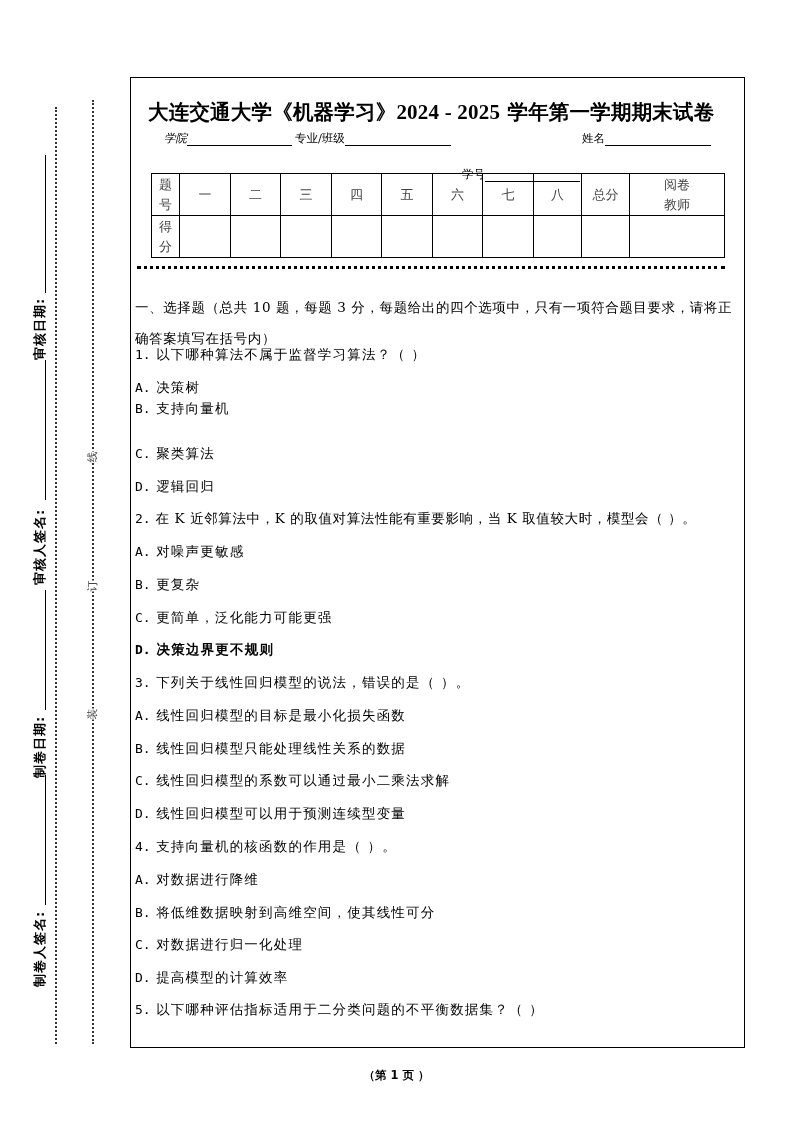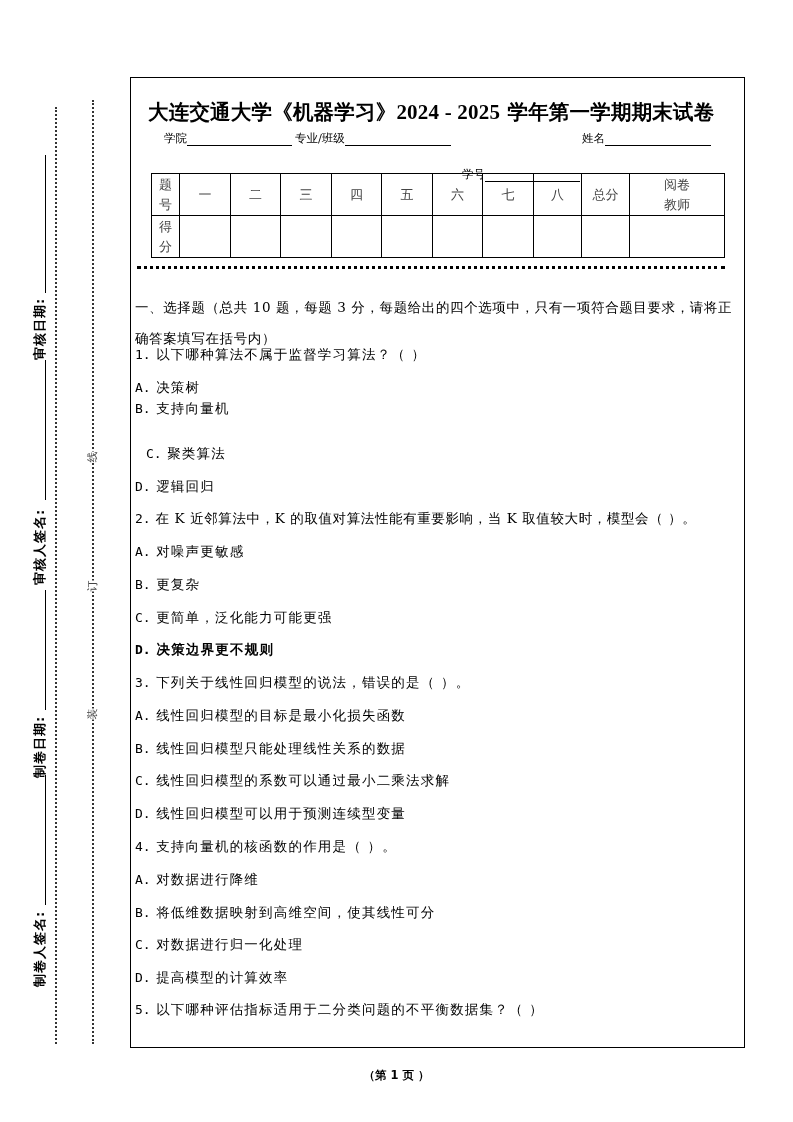--- a/index.html
+++ b/index.html
@@ -67,21 +67,21 @@
   <div class="bind-char" style="left:87px; top:708px;">装</div>
 </div>
 
 <div class="frame"></div>
 
 <div class="title">
   <span>大连交通大学《机器学习》</span><span class="num">2024 - 2025</span><span> 学年第一学期期末试卷</span>
 </div>
 
 <div class="info-row">
-  <div class="info-item" style="left:0;">
+  <div class="info-item" style="left:0;font-style:italic;">
     <span>学院</span><span class="blank" style="width:105px;"></span>
   </div>
   <div class="info-item" style="left:131px;">
     <span>专业/班级</span><span class="blank" style="width:106px;"></span>
   </div>
   <div class="info-item" style="left:298px;margin-top:36px;">
     <span>学号</span><span class="blank" style="width:95px;"></span>
   </div>
   <div class="info-item" style="left:418px;">
     <span>姓名</span><span class="blank" style="width:106px;"></span>
@@ -132,21 +132,21 @@
 </tbody>
   </table>
 
 <div class="sep"></div>
 
 <div class="section">一、选择题（总共 10 题，每题 3 分，每题给出的四个选项中，只有一项符合题目要求，请将正确答案填写在括号内）</div>
 
 <div class="q" style="top:346px;"><span class="lbl">1.</span> <span>以下哪种算法不属于监督学习算法？（   ）</span></div>
 <div class="q" style="top:379px;"><span class="lbl">A.</span> <span>决策树</span></div>
 <div class="q" style="top:400px;"><span class="lbl">B.</span> <span>支持向量机</span></div>
-<div class="q" style="top:445px;margin-left:11px;"><span class="lbl">C.</span> <span>聚类算法</span></div>
+<div class="q" style="top:445px;"><span class="lbl">C.</span> <span>聚类算法</span></div>
 <div class="q" style="top:478px;"><span class="lbl">D.</span> <span>逻辑回归</span></div>
 
 <div class="q" style="top:510px; letter-spacing:0.6px;"><span class="lbl">2.</span> <span>在 K 近邻算法中，K 的取值对算法性能有重要影响，当 K 取值较大时，模型会（   ）。</span></div>
 <div class="q" style="top:543px;"><span class="lbl">A.</span> <span>对噪声更敏感</span></div>
 <div class="q" style="top:576px;"><span class="lbl">B.</span> <span>更复杂</span></div>
 <div class="q" style="top:609px;"><span class="lbl">C.</span> <span>更简单，泛化能力可能更强</span></div>
 <div class="q" style="top:641px;font-weight:bold;"><span class="lbl">D.</span> <span>决策边界更不规则</span></div>
 
 <div class="q" style="top:674px;"><span class="lbl">3.</span> <span>下列关于线性回归模型的说法，错误的是（   ）。</span></div>
 <div class="q" style="top:707px;"><span class="lbl">A.</span> <span>线性回归模型的目标是最小化损失函数</span></div>

